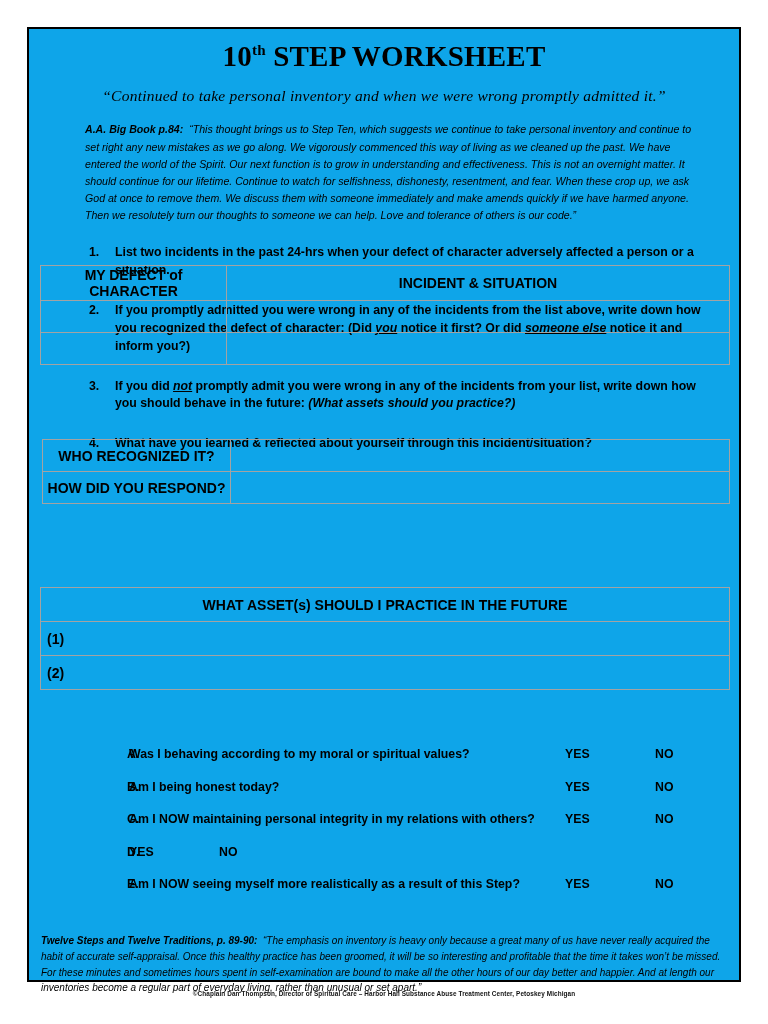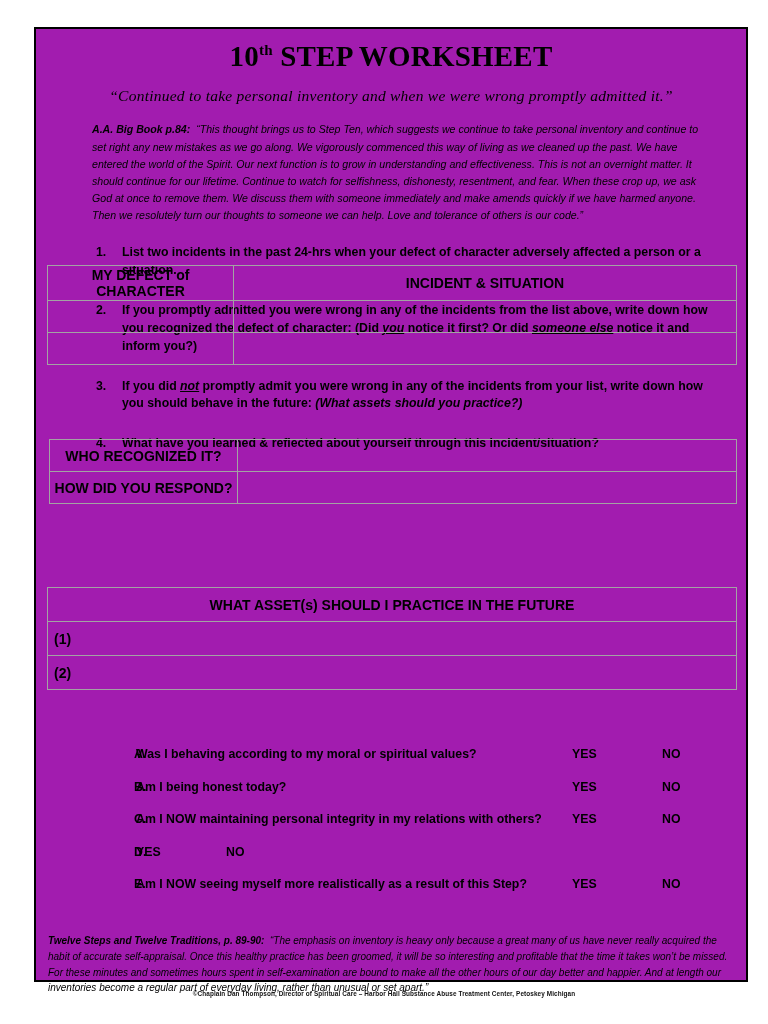--- a/index.html
+++ b/index.html
@@ -14,22 +14,21 @@
     position: relative;
     overflow: hidden;
   }
 
   
   .page-frame {
     position: absolute;
     left: 27px; top: 27px;
     width: 714px; height: 955px;
     border: 2px solid #000;
-    background: #a21caf;
-    margin-left: 7px;
+    background: #0ea5e9;
   }
 
   .page-inner {
     position: relative;
     width: 100%; height: 100%;
   }
 
   
   .doc-title {
     text-align: center;

